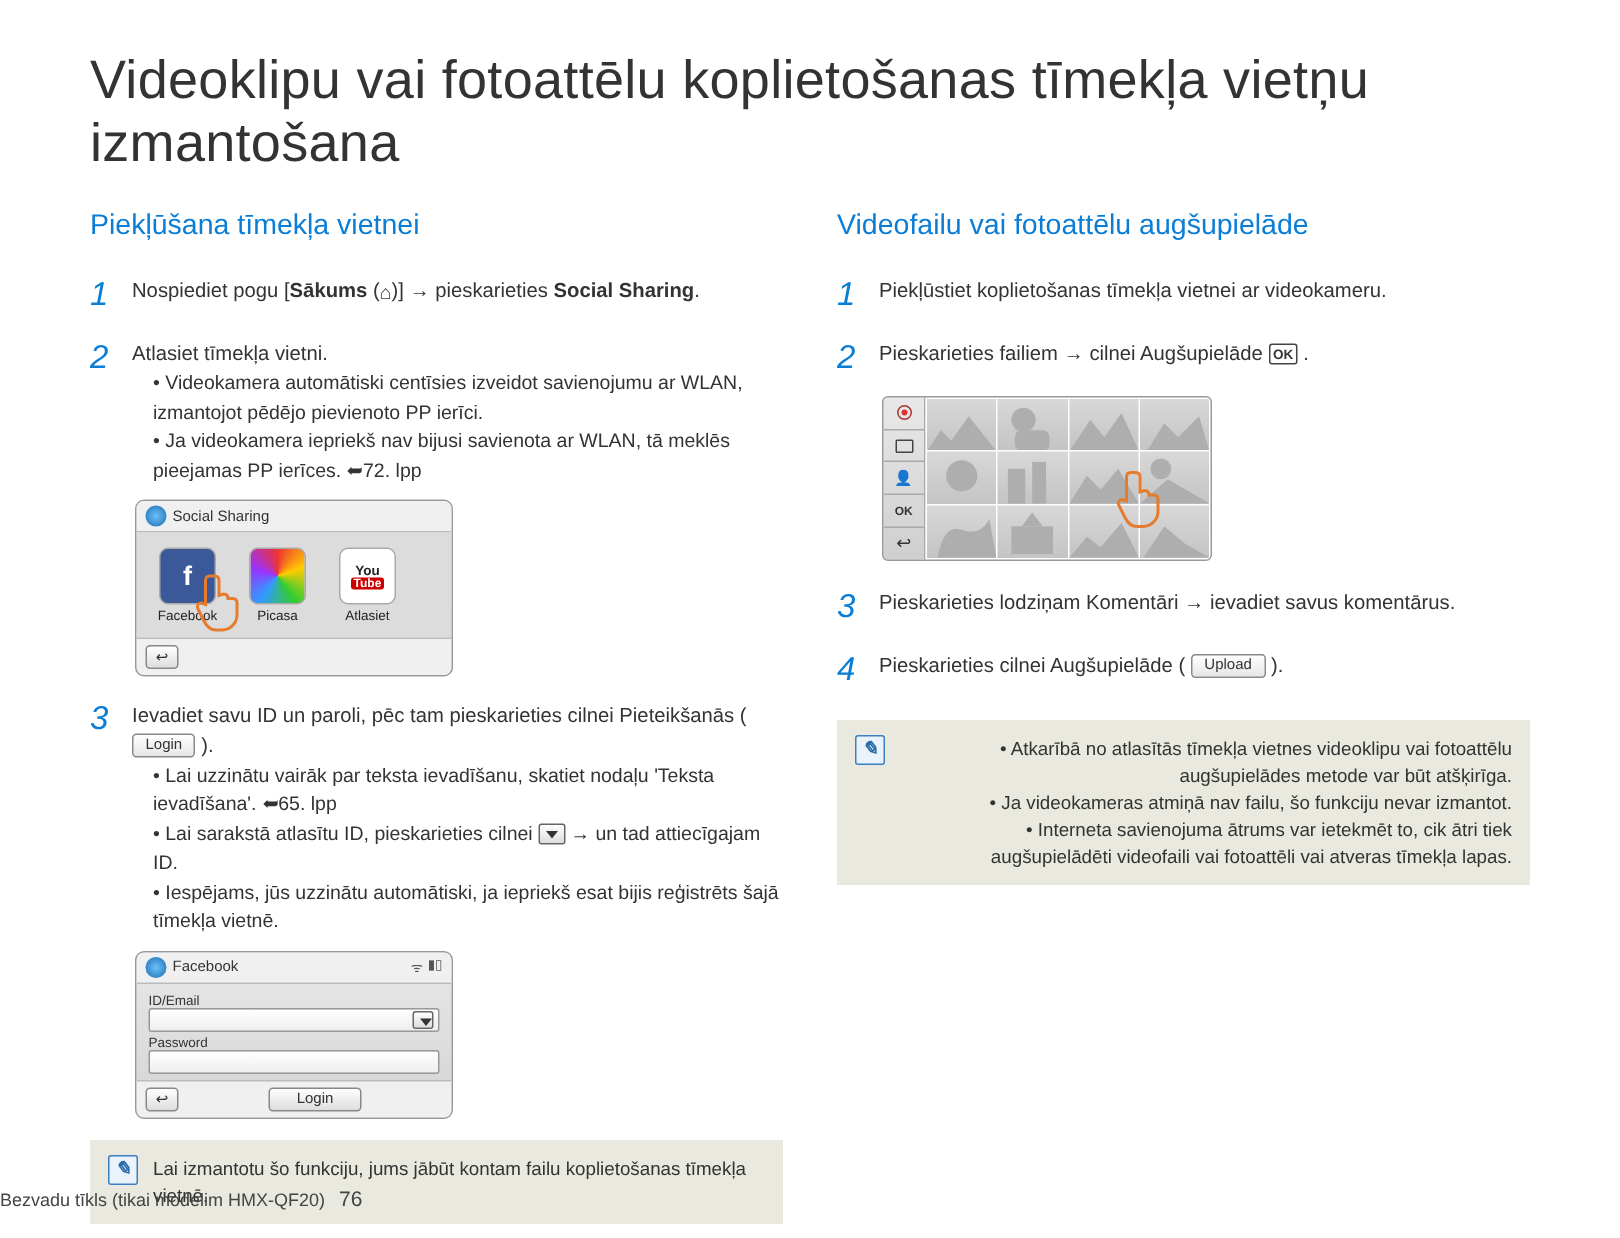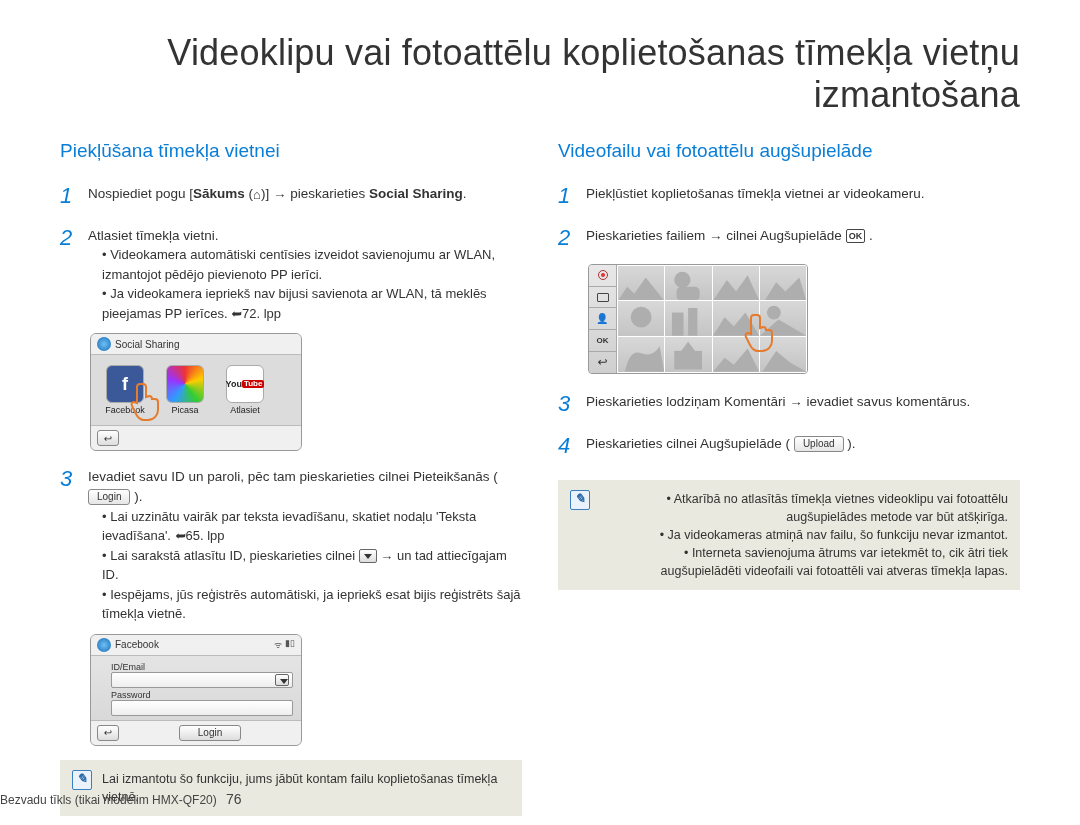--- a/index.html
+++ b/index.html
@@ -8,21 +8,21 @@
     height: 825px;
     background: #fff;
     font-family: Arial, Helvetica, sans-serif;
     color: #333;
     padding: 32px 60px 20px 60px;
     position: relative;
   }
   .page-title {
     font-size: 36px;
     font-weight: 300;
-    text-align: right;
+    text-align: left;
     color: #333;
     margin-bottom: 24px;
     letter-spacing: 0.2px;
   }
   .columns {
     display: flex;
     gap: 36px;
   }
   .col { flex: 1; }
   .section-head {
@@ -89,21 +89,21 @@
   .ui-social { width:212px; }
   .ui-topbar{background:#f0f0f0;border-bottom:1px solid #bbb;padding:3px 6px;display:flex;align-items:center;gap:4px;}
   .globe-icon{width:14px;height:14px;border-radius:50%;background:radial-gradient(#6cc0f7,#1a6db3);display:inline-block;}
   .ui-body{background:#dcdcdc;padding:10px;display:flex;gap:12px;}
   .app-tile{width:48px;text-align:center;font-size:9px;color:#222;}
   .app-tile .icon{width:38px;height:38px;border-radius:6px;border:1px solid #aaa;margin:0 auto 2px;display:flex;align-items:center;justify-content:center;font-size:18px;font-weight:bold;color:#fff;}
   .fb-icon{background:#3b5998;}
   .picasa-icon{background:conic-gradient(#e33,#fc0,#3c3,#39f,#93f,#e33);border-radius:50%;}
   .yt-icon{background:#fff;color:#222;position:relative;}
   .yt-icon .yt-tube{background:#c00;color:#fff;font-size:8px;padding:0 2px;border-radius:2px;}
-  .yt-icon .yt-box{display:flex;flex-direction:row;align-items:center;line-height:1;}
+  .yt-icon .yt-box{display:flex;flex-direction:column;align-items:center;line-height:1;}
   .ui-bottombar{background:#f0f0f0;border-top:1px solid #bbb;padding:4px 6px;display:flex;}
   .bb-btn{border:1px solid #888;border-radius:3px;background:linear-gradient(#fff,#ddd);width:22px;height:16px;display:flex;align-items:center;justify-content:center;font-size:10px;}
   
   .ui-login{width:212px;}
   .ui-login .right-icons{margin-left:auto;display:flex;gap:3px;font-size:9px;color:#555;}
   .form-row{margin:2px 0;}
   .form-label{font-size:9px;color:#333;}
   .form-input{width:100%;height:16px;border:1px solid #999;border-radius:2px;background:linear-gradient(#fff,#eee);display:flex;justify-content:flex-end;align-items:center;padding:0 3px;}
   .login-bottombar{display:flex;gap:6px;align-items:center;justify-content:flex-start;}
   .login-btn{flex:0 0 auto;padding:0 18px;height:16px;border:1px solid #888;border-radius:3px;background:linear-gradient(#fff,#ddd);font-size:10px;line-height:14px;margin:0 auto;}
@@ -197,35 +197,35 @@
       </div>
     </div>
 
     <div class="step">
       <div class="step-num">3</div>
       <div class="step-body">
         <span>Ievadiet savu ID un paroli, pēc tam pieskarieties cilnei Pieteikšanās ( </span><span class="small-btn">Login</span><span> ).</span>
         <ul class="bullets">
           <li><span>Lai uzzinātu vairāk par teksta ievadīšanu, skatiet nodaļu 'Teksta ievadīšana'. </span><span class="pageref-arrow">➥</span><span>65. lpp</span></li>
           <li><span>Lai sarakstā atlasītu ID, pieskarieties cilnei </span><span class="dropdown-icon"></span><span> → un tad attiecīgajam ID.</span></li>
-          <li>Iespējams, jūs reģistrēs automātiski, ja iepriekš esat bijis reģistrēts šajā tīmekļa vietnē.</li>
+          <li>Iespējams, jūs uzzinātu automātiski, ja iepriekš esat bijis reģistrēts šajā tīmekļa vietnē.</li>
         </ul>
       </div>
     </div>
 
     <div class="ui-panel ui-login">
       <div class="ui-topbar">
         <span class="globe-icon"></span>
         <span>Facebook</span>
         <span class="right-icons">
             <span>ᯤ</span>
             <span>▮▯</span>
           </span>
       </div>
-      <div style="padding:4px 8px 2px;margin-left:12px;">
+      <div style="padding:4px 8px 2px;">
         <div class="form-row">
             <div class="form-label">ID/Email</div>
           <div class="form-input">
               <span class="dropdown-icon" style="width:14px;height:12px;"></span>
             </div>
         </div>
         <div class="form-row">
             <div class="form-label">Password</div>
           <div class="form-input"></div>
         </div>

